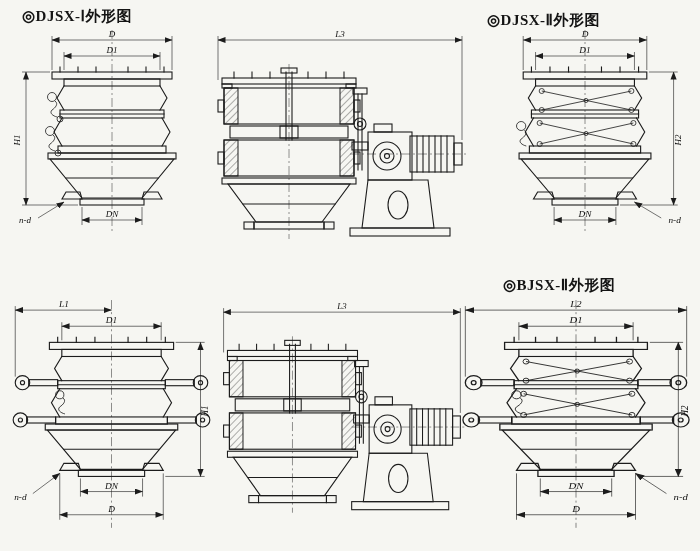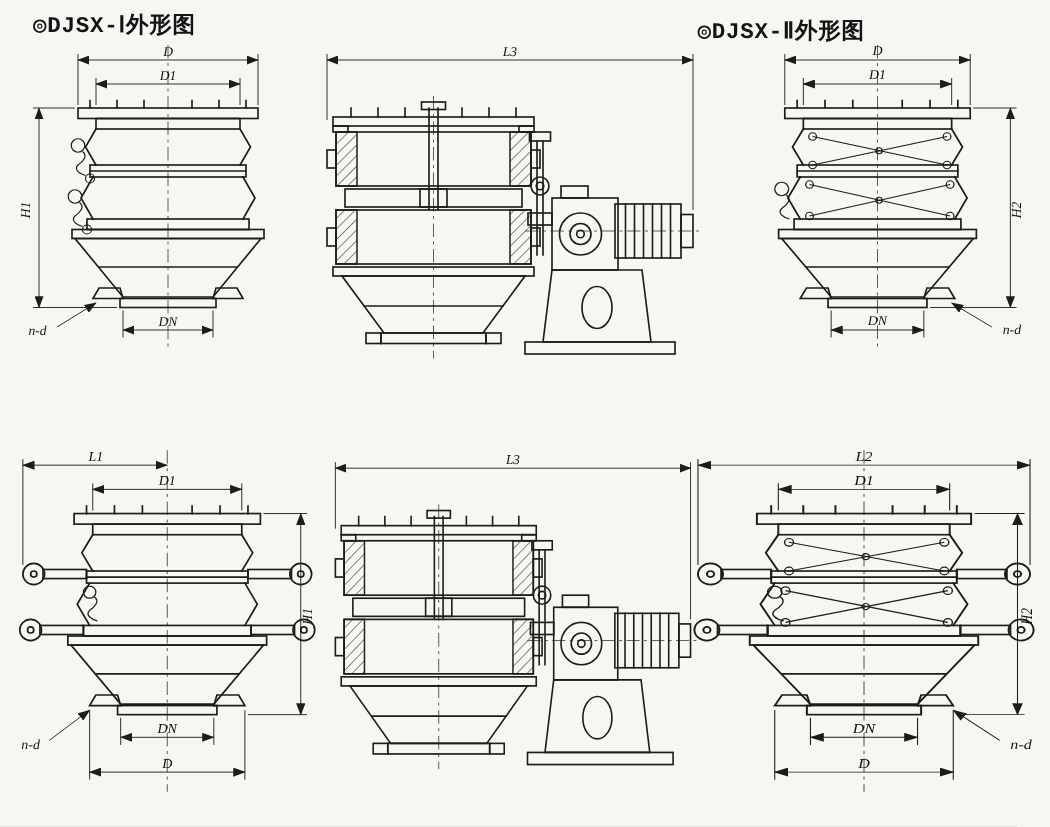--- a/index.html
+++ b/index.html
@@ -1,21 +1,21 @@
 <!DOCTYPE html>
 <html><head>
 <meta charset="utf-8">
 <style>
   *{margin:0;padding:0;box-sizing:border-box}
   html,body{background:#d8d8d4}
   .canvas{position:relative;width:700px;height:551px;background:#f6f6f2;overflow:hidden;
           font-family:"DejaVu Sans",sans-serif}
   .panel-title{position:absolute;font-weight:bold;font-size:15px;color:#141414;
                letter-spacing:.5px;white-space:nowrap;
-               font-family:Liberation Mono, monospace}
+               font-family:Liberation Serif, serif}
   svg.draw{position:absolute;overflow:visible}
   .ln{fill:none;stroke:#1c1c1c;stroke-width:1.1;stroke-linecap:square}
   .thin{fill:none;stroke:#1c1c1c;stroke-width:.8}
   .dim{stroke:#1c1c1c;stroke-width:.6;fill:none}
   .cl{stroke:#3a3a3a;stroke-width:.55;stroke-dasharray:9 3 2 3;fill:none}
   .dlbl{font:italic 9px "Liberation Serif","DejaVu Serif",serif;fill:#111}
   .hatchbox{fill:url(#hatch);stroke:#1c1c1c;stroke-width:1}
 </style>
 </head>
 <body>
@@ -27,21 +27,22 @@
     </marker>
     <pattern id="hatch" width="5" height="5" patternUnits="userSpaceOnUse" patternTransform="rotate(45)">
       <line x1="0" y1="0" x2="0" y2="5" stroke="#1c1c1c" stroke-width="0.7"></line>
     </pattern>
   </defs>
 </svg>
 
 <div class="canvas">
 
   <div class="panel-title" style="left:22px;top:7px">◎DJSX-Ⅰ外形图</div>
-  <div class="panel-title" style="left:465px;top:11px">◎DJSX-Ⅱ外形图</div>
+  <div class="panel-title" style="left:487px;top:11px">◎DJSX-Ⅱ外形图</div>
+  <div class="panel-title" style="left:503px;top:276px">◎BJSX-Ⅱ外形图</div>
 
   <svg class="draw" style="left:12px;top:26px" width="200" height="250" viewBox="0 0 200 250">
     <line class="cl" x1="100" y1="4" x2="100" y2="205"></line>
     <g class="ln">
       <rect x="40" y="46" width="120" height="7"></rect>
       <line x1="48" y1="41" x2="48" y2="46"></line>
         <line x1="66" y1="41" x2="66" y2="46"></line>
       <line x1="84" y1="41" x2="84" y2="46"></line>
         <line x1="116" y1="41" x2="116" y2="46"></line>
       <line x1="134" y1="41" x2="134" y2="46"></line>

